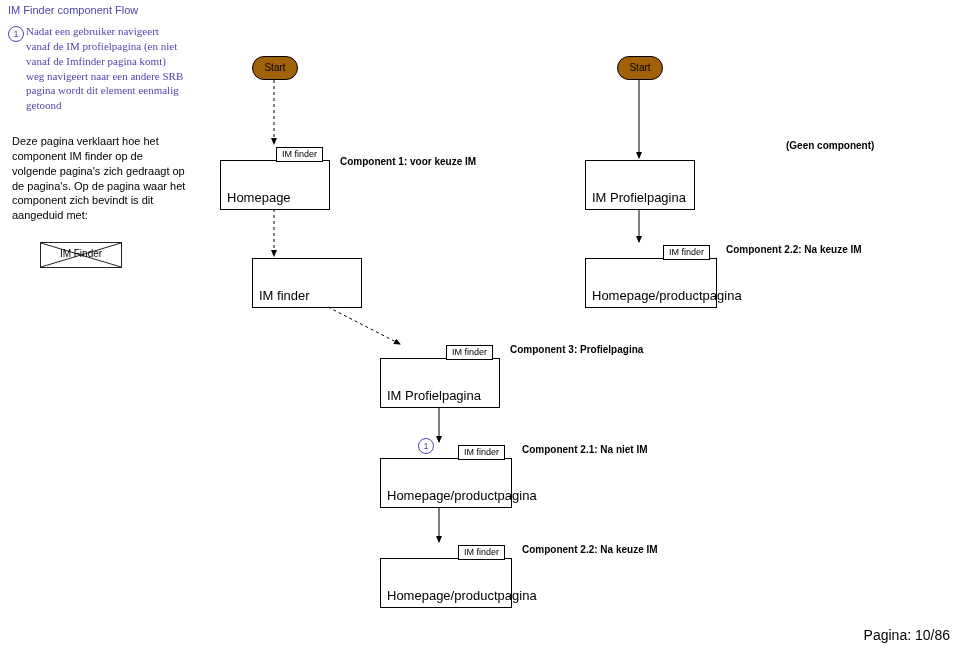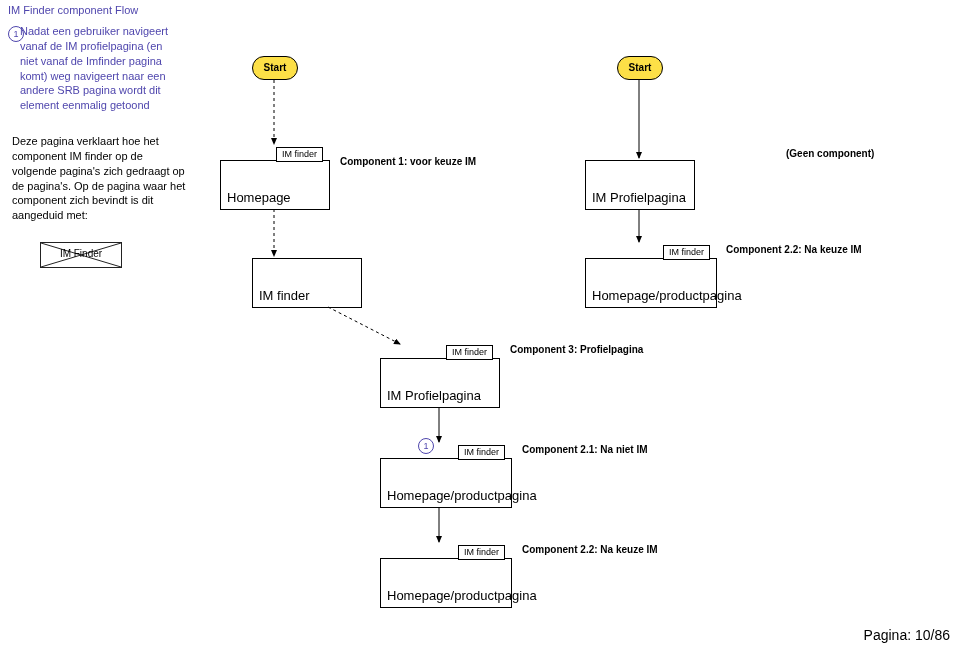--- a/index.html
+++ b/index.html
@@ -27,22 +27,21 @@
     background: #fff;
   }
   .note { color: #4f46ad; font-size: 11px; line-height: 1.35; }
   .start {
     width: 44px; height: 22px;
     border: 1px solid #000;
     border-radius: 12px;
     text-align: center;
     line-height: 22px;
     font-size: 10px;
-    background: #fde047;
-    font-weight: bold;
+    background: #a16207;
   }
   .box {
     border: 1px solid #000;
     background: #fff;
   }
   .tab {
     position: absolute;
     top: -14px;
     border: 1px solid #000;
     background: #fff;
@@ -68,21 +67,21 @@
     font-size: 14px;
   }
   svg.conn { position: absolute; pointer-events: none; }
 </style>
 </head>
 <body>
 
 <div class="abs title" style="left:8px; top:4px;">IM Finder component Flow</div>
 
 <div class="abs badge" style="left:8px; top:26px;">1</div>
-<div class="abs note" style="left:20px; top:24px; width:160px;">Nadat een gebruiker navigeert vanaf de IM profielpagina (en niet vanaf de Imfinder pagina komt) weg navigeert naar een andere SRB pagina wordt dit element eenmalig getoond</div>
+<div class="abs note" style="left:26px; top:24px; width:160px;font-family:Liberation Serif, serif;">Nadat een gebruiker navigeert vanaf de IM profielpagina (en niet vanaf de Imfinder pagina komt) weg navigeert naar een andere SRB pagina wordt dit element eenmalig getoond</div>
 <div class="abs" style="left:12px; top:134px; width:178px; color:#000; font-size:11px; line-height:1.35;">Deze pagina verklaart hoe het component IM finder op de volgende pagina's zich gedraagt op de pagina's. Op de pagina waar het component zich bevindt is dit aangeduid met:</div>
 
 <div class="abs imfinder-sym" style="left:40px; top:242px;">
   <svg width="80" height="24" style="position:absolute;left:0;top:0">
     <line x1="0" y1="0" x2="80" y2="24" stroke="#222" stroke-width="1"></line>
     <line x1="0" y1="24" x2="80" y2="0" stroke="#222" stroke-width="1"></line>
   </svg>
   <div style="position:absolute;width:100%;text-align:center;top:5px;font-size:10px;background:rgba(255,255,255,0.0);">IM Finder</div>
 </div>
 
@@ -92,21 +91,21 @@
 
 <div class="abs box" style="left:220px; top:160px; width:108px; height:48px;">
   <div class="tab" style="right:6px;">IM finder</div>
   <div class="box-label" style="left:6px;">Homepage</div>
 </div>
 <div class="abs label" style="left:340px; top:156px;text-align:center;">Component 1: voor keuze IM</div>
 
 <div class="abs box" style="left:585px; top:160px; width:108px; height:48px;">
   <div class="box-label" style="left:6px;">IM Profielpagina</div>
 </div>
-<div class="abs label" style="left:742px; top:148px;padding-left:44px;">(Geen component)</div>
+<div class="abs label" style="left:742px; top:140px;padding-left:44px;">(Geen component)</div>
 
 <div class="abs box" style="left:252px; top:258px; width:108px; height:48px;">
   <div class="box-label" style="left:6px;">IM finder</div>
 </div>
 
 <div class="abs box" style="left:585px; top:258px; width:130px; height:48px;">
   <div class="tab" style="right:6px;">IM finder</div>
   <div class="box-label" style="left:6px;">Homepage/productpagina</div>
 </div>
 <div class="abs label" style="left:726px; top:244px;">Component 2.2: Na keuze IM</div>

